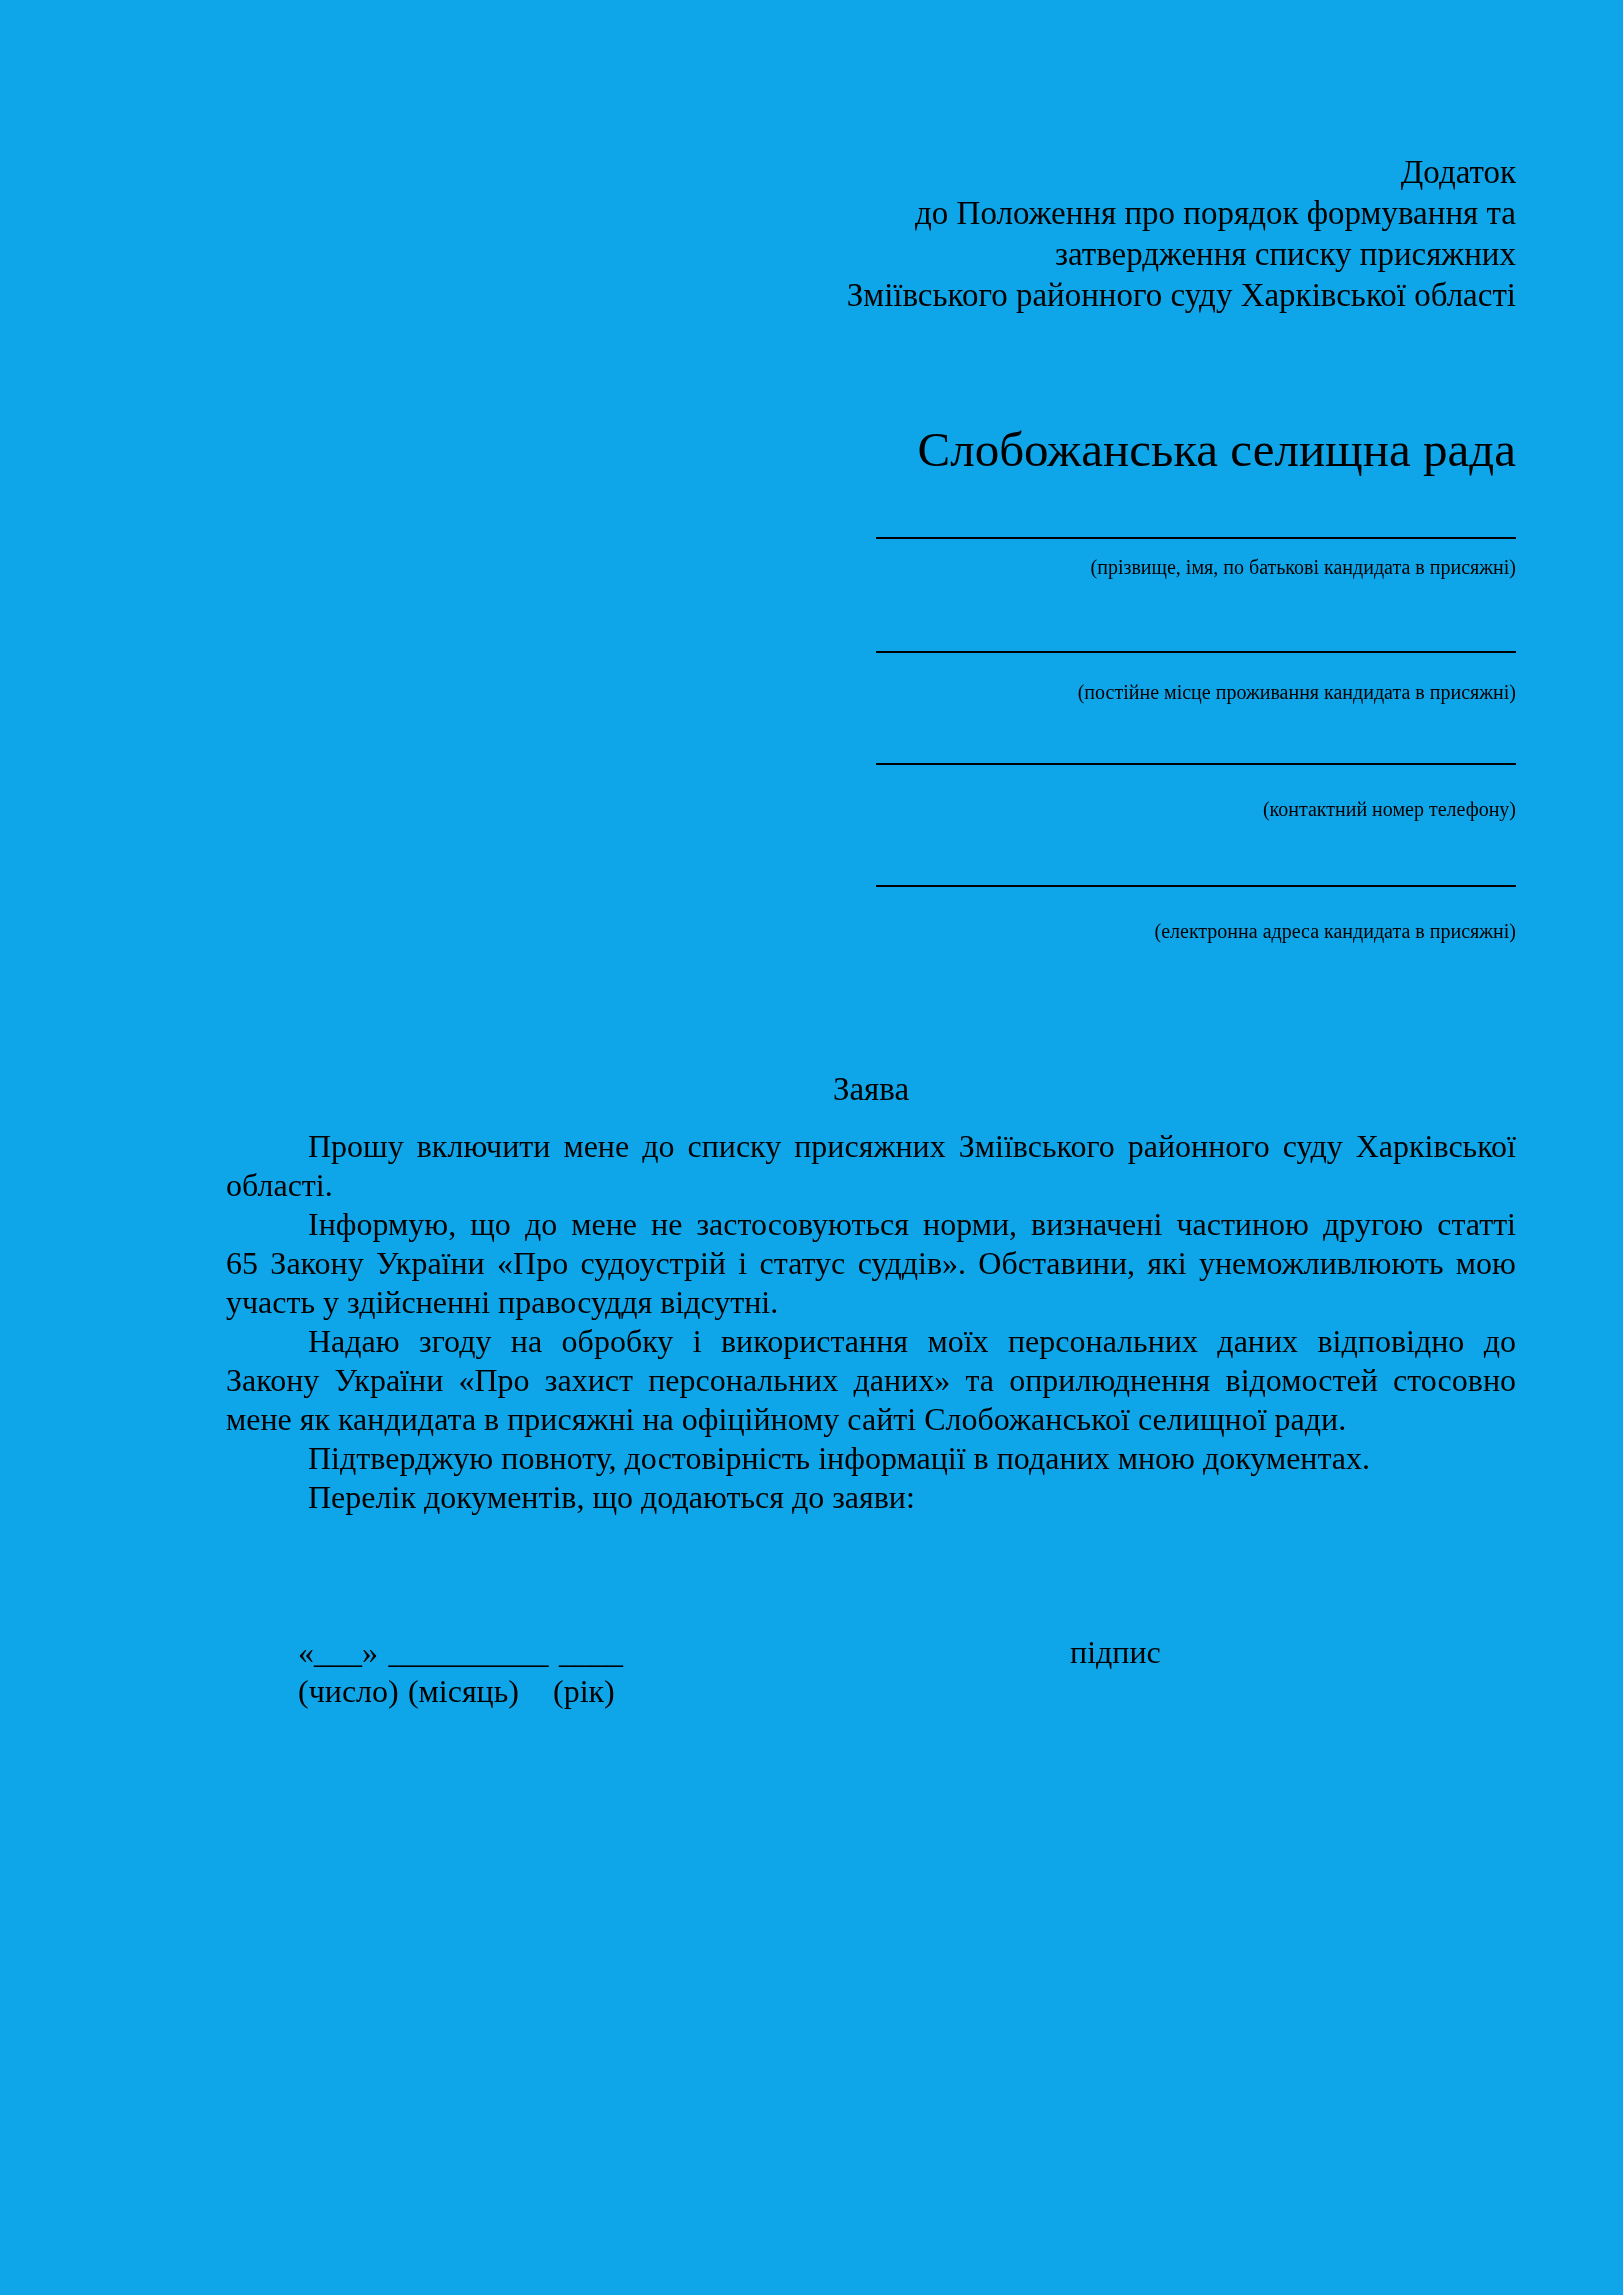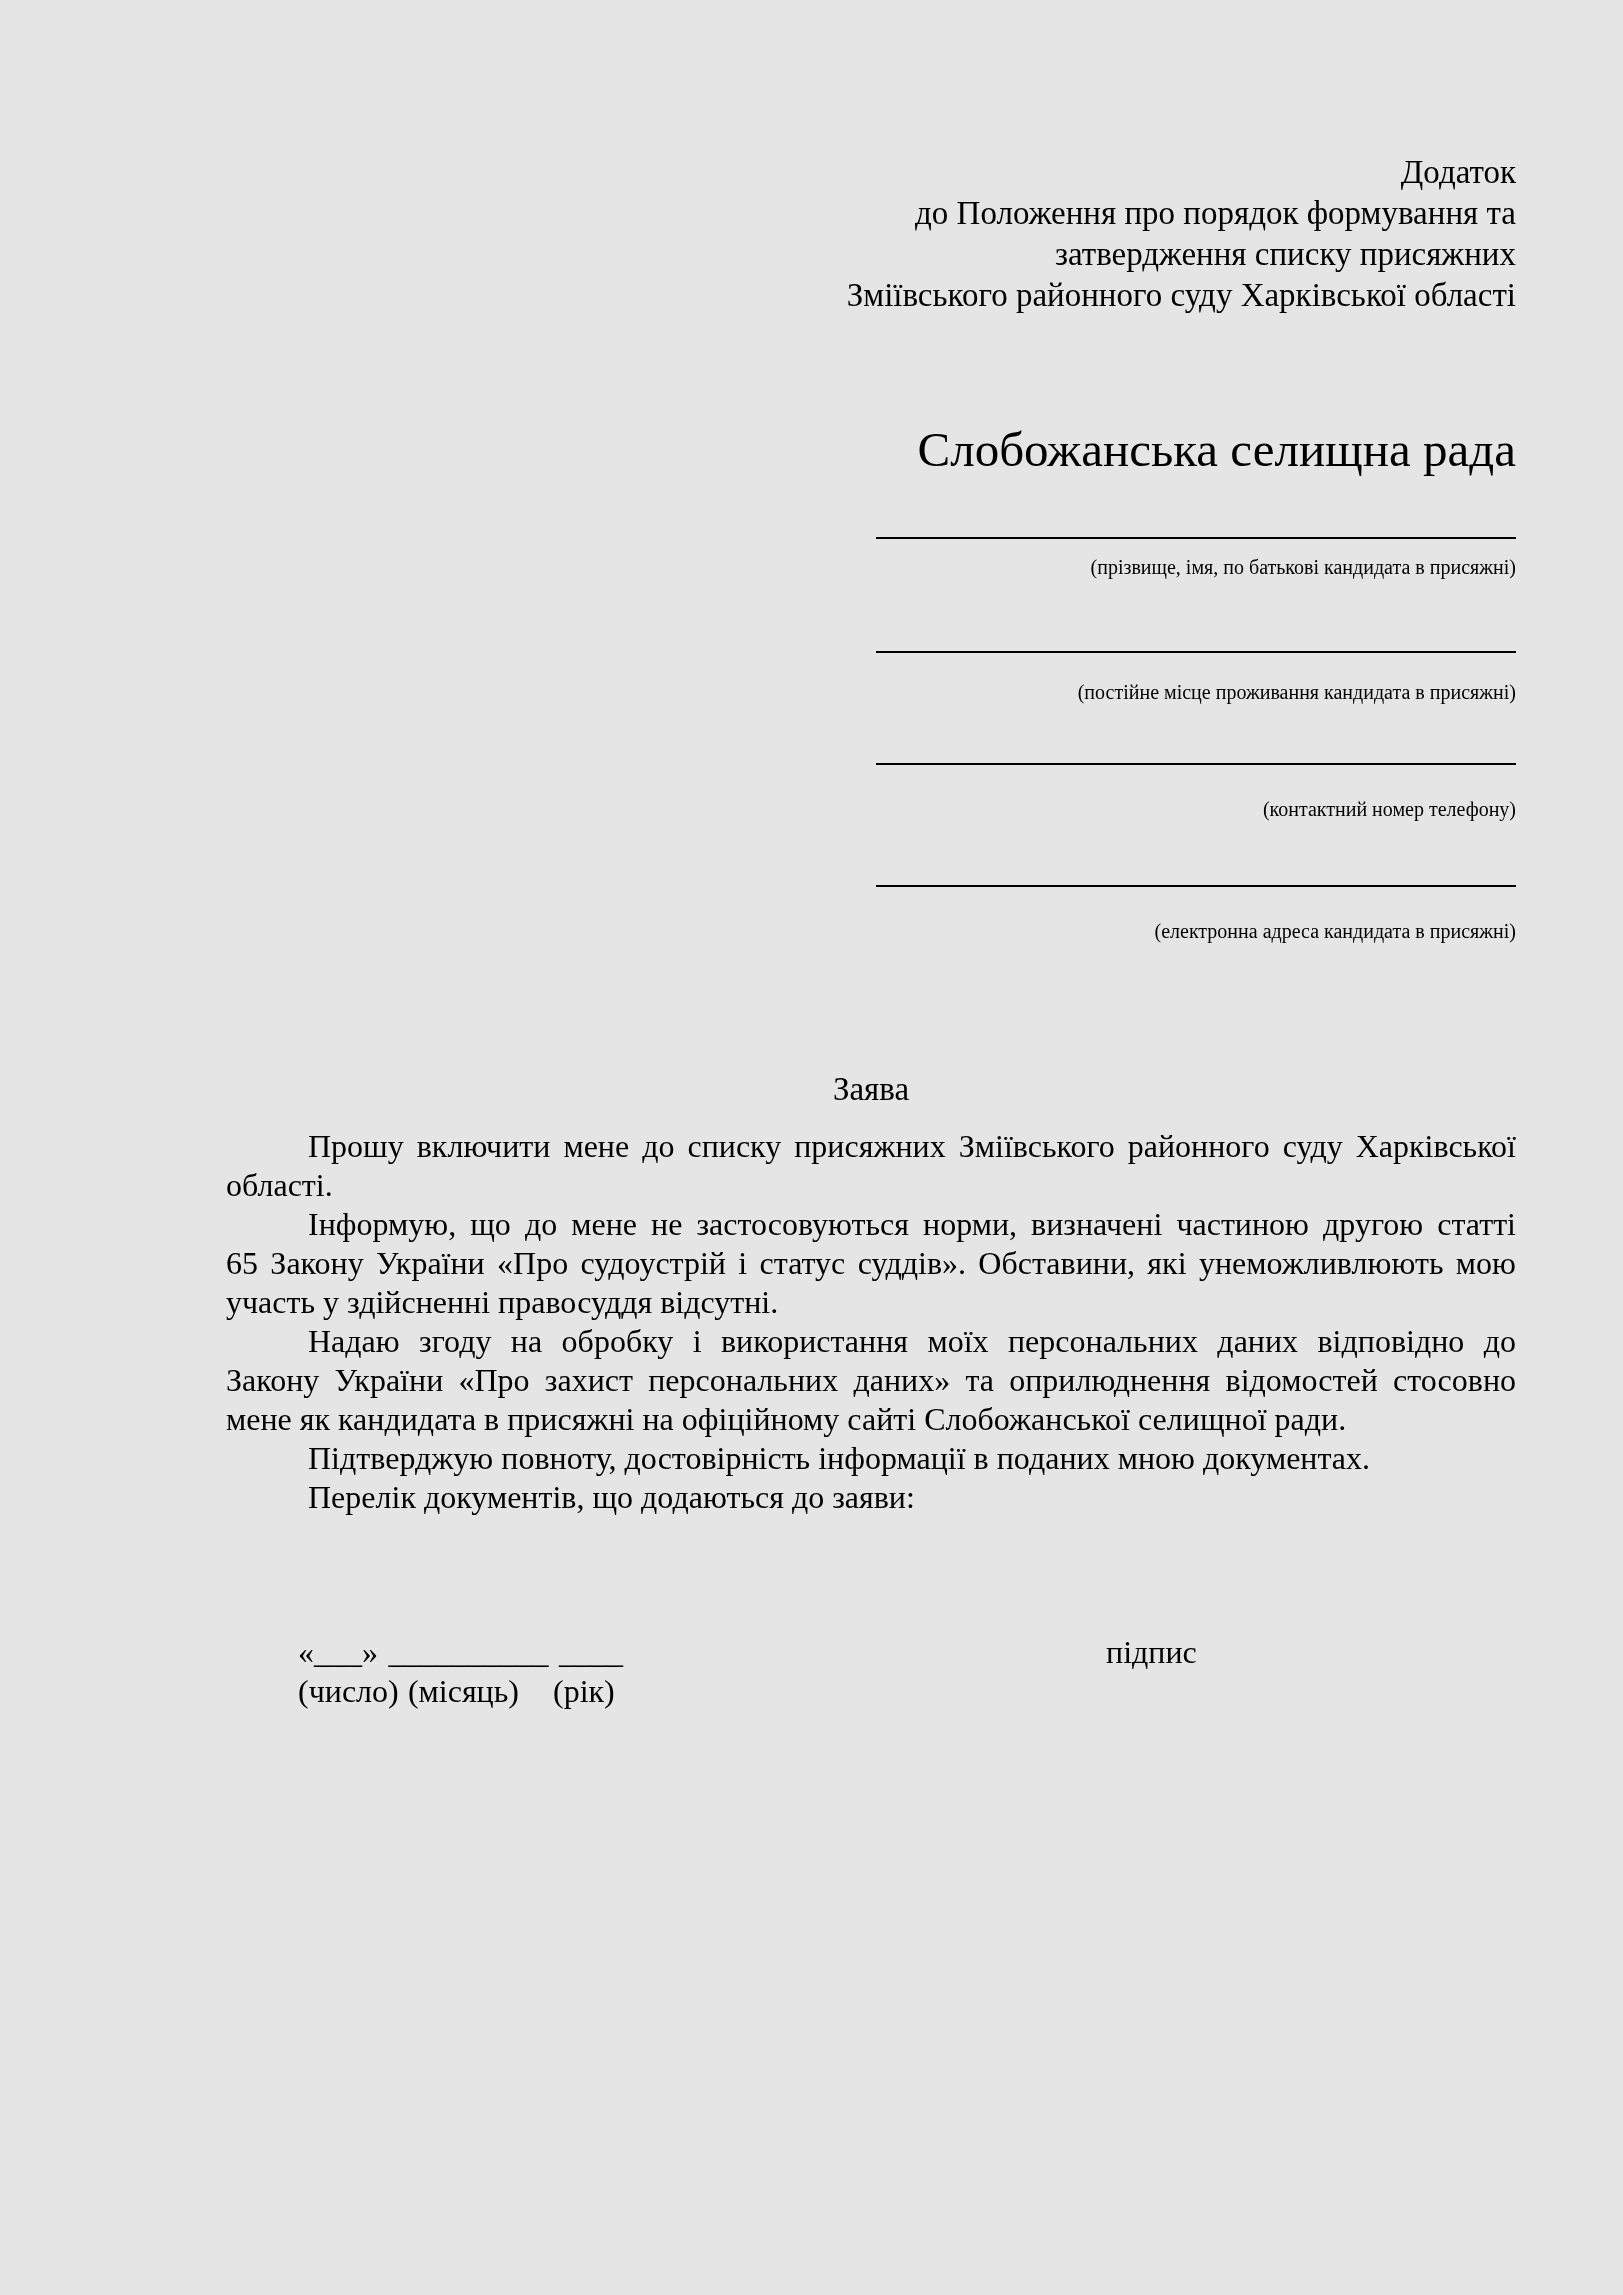--- a/index.html
+++ b/index.html
@@ -1,20 +1,20 @@
 <!DOCTYPE html>
 <html lang="uk" style="font-size:10.5px"><head>
 <meta charset="utf-8">
 <style>
   html, body { margin: 0; padding: 0; background: #ffffff; }
   .page {
     position: relative;
     width: 1623px;
     height: 2295px;
-    background: #e5e5e5;
+    background: #0ea5e9;
     color: #000000;
     font-family: "Liberation Serif", "DejaVu Serif", serif;
     font-size: 32px;
     line-height: 39px;
     overflow: hidden;
     box-sizing: border-box;
     padding: 152px 107px 0 226px;
   }
   
   .annex { text-align: right; font-size: 33px; line-height: 41px; }
@@ -37,21 +37,21 @@
   
   .paragraphs { margin-top: 17px; }
   .pl { text-align: justify; text-align-last: justify; }
   .pl.first { text-indent: 82px; }
   .pl.last { text-align-last: left; }
   
   .signature { margin-top: 116px; margin-left: 72px; position: relative; line-height: 39px; }
   .date-row { white-space: nowrap; }
   .month-blank { margin-left: 10.5px; }
   .year-blank { margin-left: 10.5px; }
-  .signature-word { position: absolute; left: 808px; top: 0; }
+  .signature-word { position: absolute; left: 772px; top: 0; }
   .label-month { margin-left: 9.2px; }
   .label-year { margin-left: 34px; }
 </style>
 </head>
 <body>
 
 <div class="page">
 
   <div class="annex">
     <div>Додаток</div>

